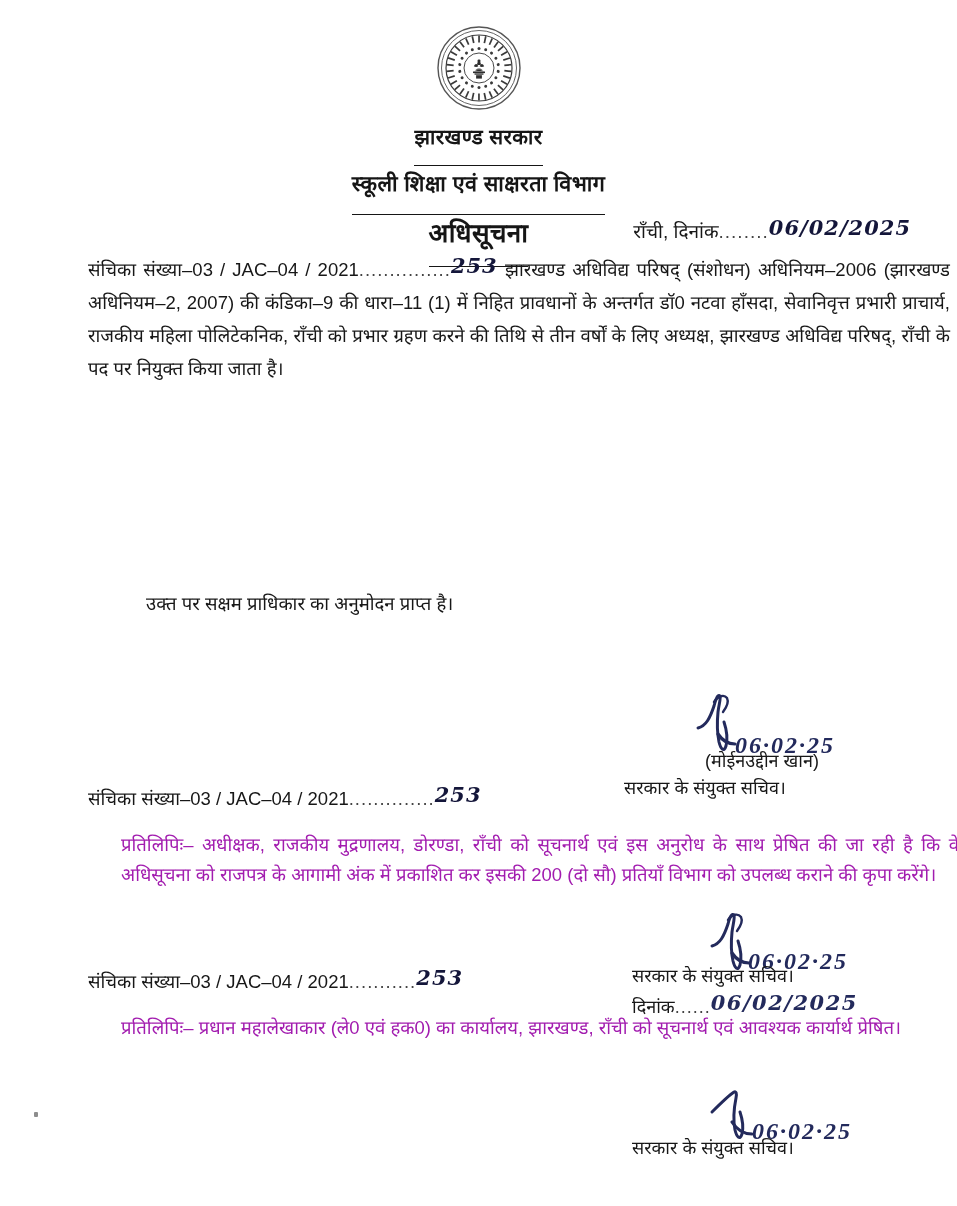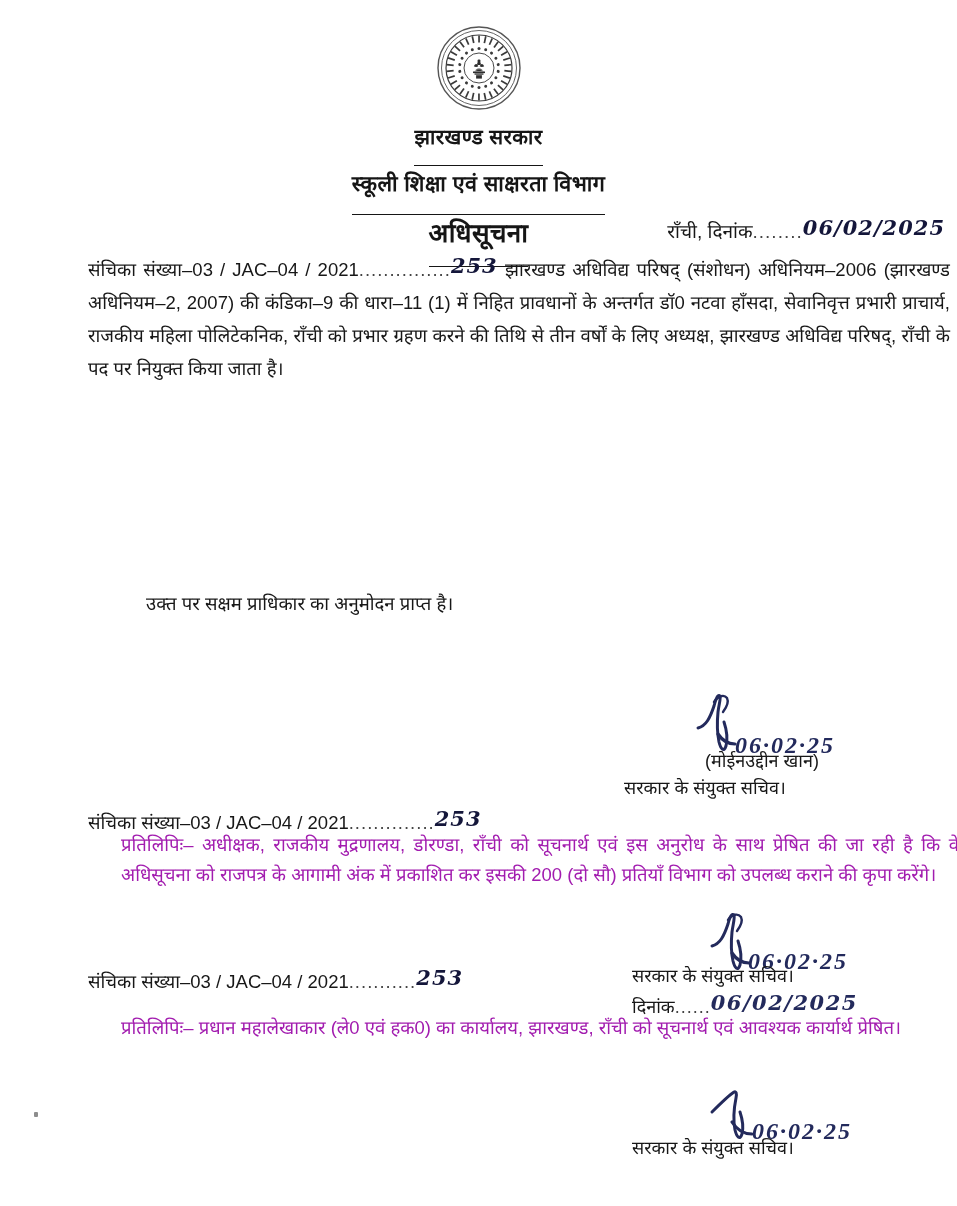--- a/index.html
+++ b/index.html
@@ -57,21 +57,21 @@
     font-size: 18.5px;
     line-height: 1.78;
     color: #171717;
     text-align: justify;
     text-justify: inter-word;
   }
 
   .place-date {
     position: absolute;
     top: 218px;
-    right: 12px;
+    right: 46px;
     font-size: 19px;
     color: #171717;
     white-space: nowrap;
     text-align: center;
   }
   .dots { letter-spacing: 1px; color: #444; }
 
   .para-1 {
     position: absolute;
     top: 250px;
@@ -169,21 +169,21 @@
     white-space: nowrap;
   }
 
   
   .file-no {
     position: absolute;
     font-size: 18.5px;
     color: #171717;
     white-space: nowrap;
   }
-  .copy-1-fileno { top: 785px; left: 88px; margin-top: 24px; }
+  .copy-1-fileno { top: 785px; left: 88px; }
   .copy-2-fileno { top: 968px; left: 88px; }
 
   .copy-body {
     position: absolute;
     font-size: 18.5px;
     line-height: 1.62;
     color: #a21caf;
     text-align: justify;
     margin-left: 39px;
   }

